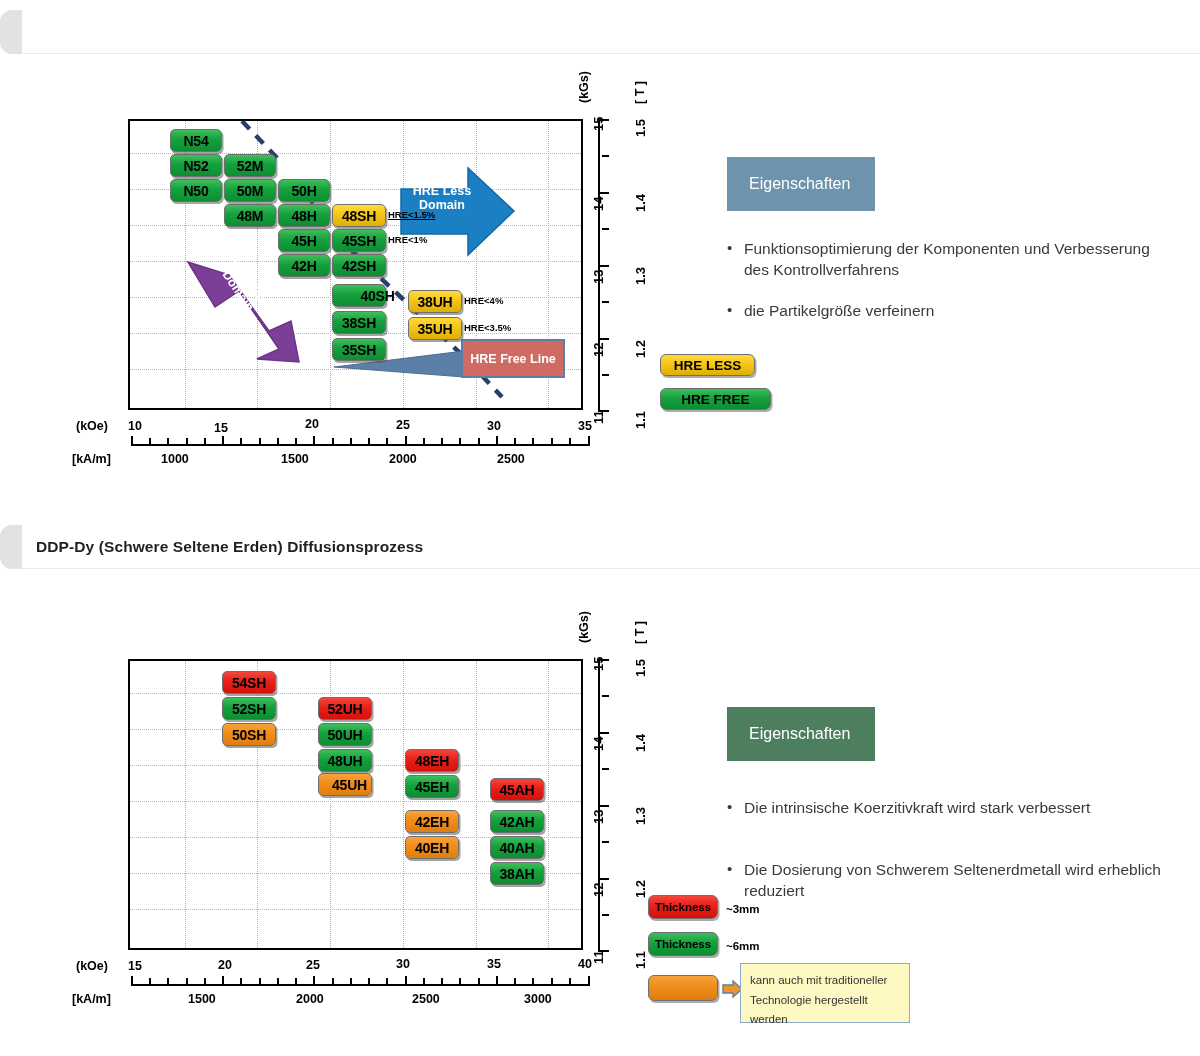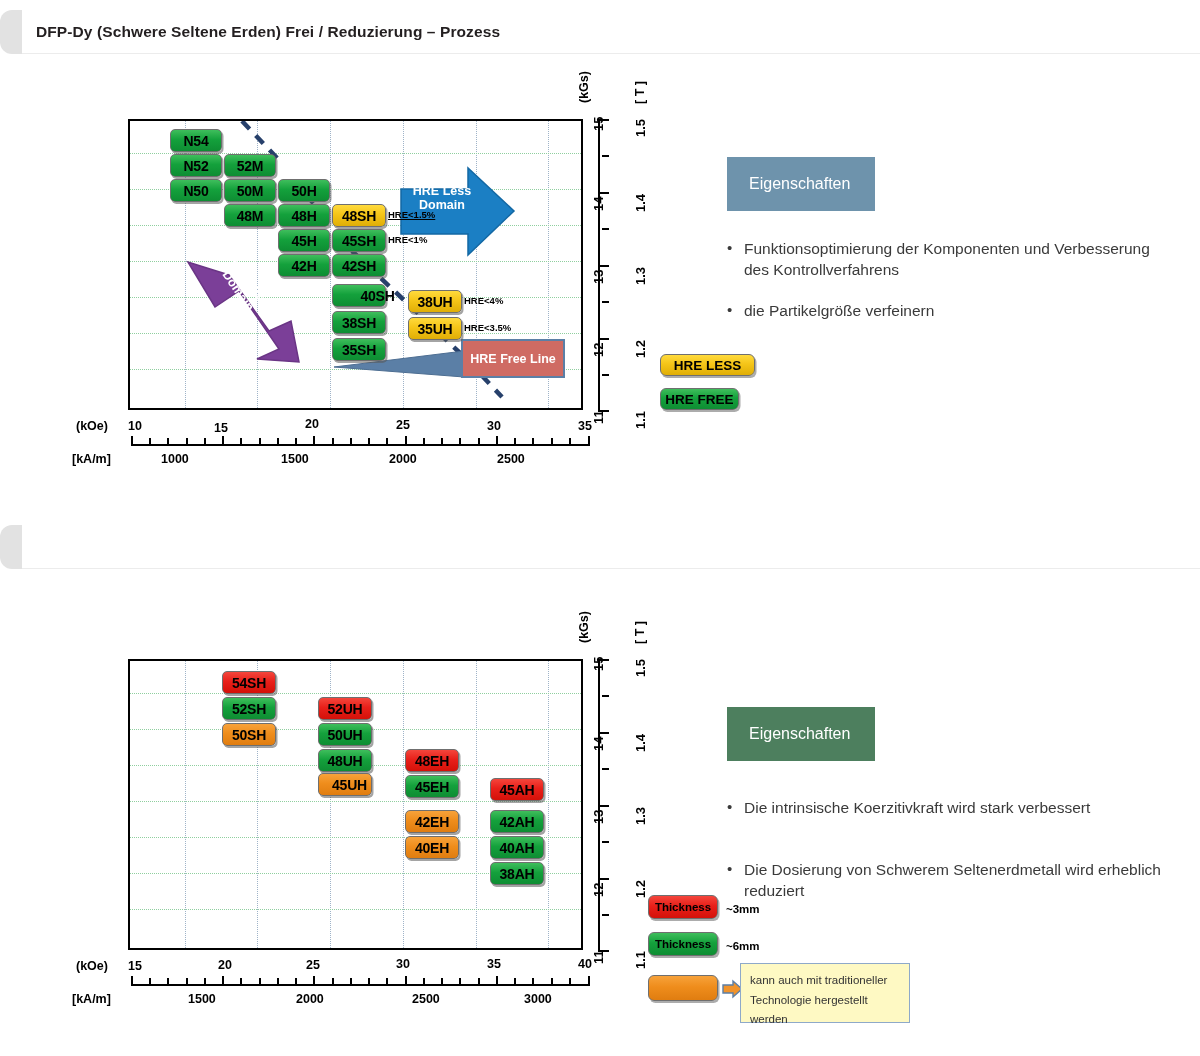--- a/index.html
+++ b/index.html
@@ -81,21 +81,20 @@
     border:1px solid #8ea9c9;background:#fef9c3;
     font-size:11.5px;color:#333;line-height:19.5px;padding:7px 9px;
   }
   svg{display:block;overflow:visible;}
 </style>
 </head>
 <body>
 
 <div class="section-header" style="top:10px;">
   <div class="hdr-accent"></div>
-  <div class="hdr-title">DFP-Dy (Schwere Seltene Erden) Frei / Reduzierung – Prozess</div>
   <div class="hdr-rule"></div>
 </div>
 
 <div class="chart-block">
 
   <div class="plot" id="plot1" style="left:128px;top:119px;width:455px;height:291px;">
 
     <div class="grid-v" style="left:55px;"></div>
     <div class="grid-v" style="left:127px;"></div>
     <div class="grid-v" style="left:200px;"></div>
@@ -239,25 +238,26 @@
   <div class="bullet" style="left:727px;top:238px;width:450px;">
     <span class="dot">•</span>
     <span class="txt">Funktionsoptimierung der Komponenten und Verbesserung des Kontrollverfahrens</span>
   </div>
   <div class="bullet" style="left:727px;top:300px;width:450px;">
     <span class="dot">•</span>
     <span class="txt">die Partikelgröße verfeinern</span>
   </div>
 
   <div class="legend-badge b-yellow" style="left:660px;top:354px;width:95px;height:22px;">HRE LESS</div>
-  <div class="legend-badge b-green" style="left:660px;top:388px;width:79px;height:22px;">HRE FREE</div>
+  <div class="legend-badge b-green" style="left:660px;top:388px;width:111px;height:22px;">HRE FREE</div>
 </div>
 
 <div class="section-header" style="top:525px;">
   <div class="hdr-accent"></div>
+  <div class="hdr-title">DDP-Dy (Schwere Seltene Erden) Diffusionsprozess</div>
   <div class="hdr-rule"></div>
 </div>
 
 <div class="chart-block">
 
   <div class="plot" id="plot2" style="left:128px;top:659px;width:455px;height:291px;">
     <div class="grid-v" style="left:55px;"></div>
     <div class="grid-v" style="left:127px;"></div>
     <div class="grid-v" style="left:200px;"></div>
     <div class="grid-v" style="left:273px;"></div>

